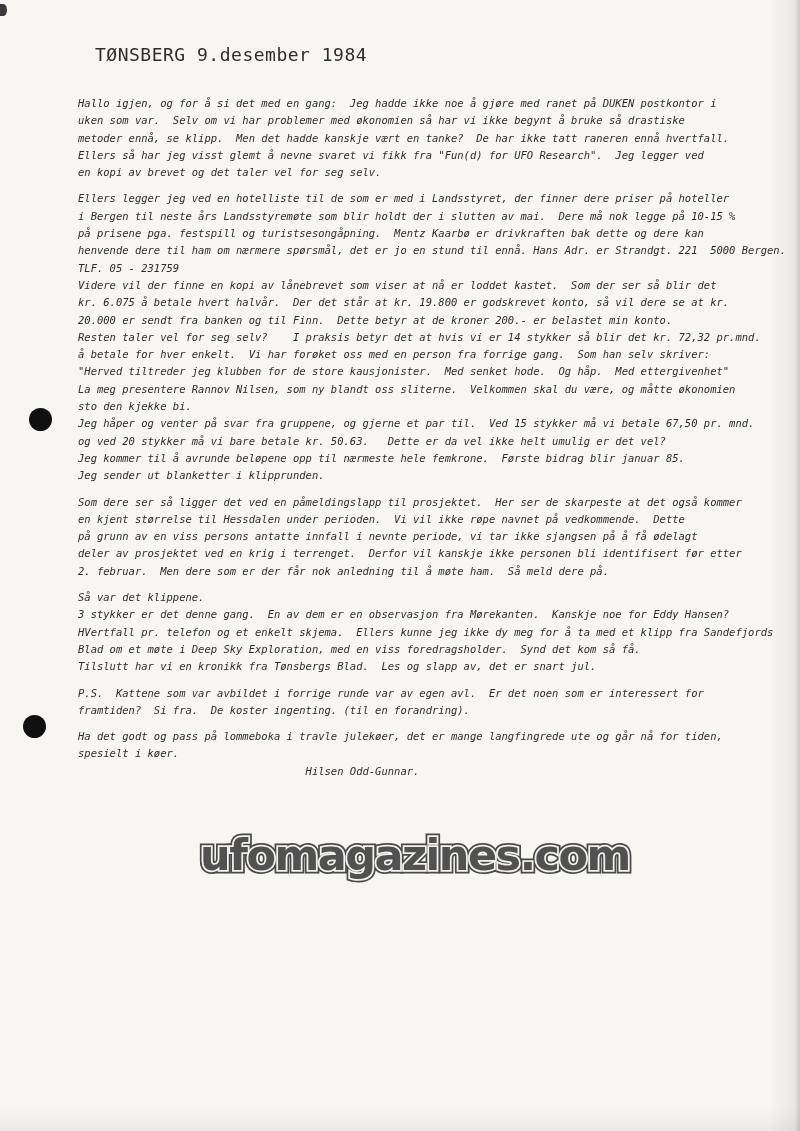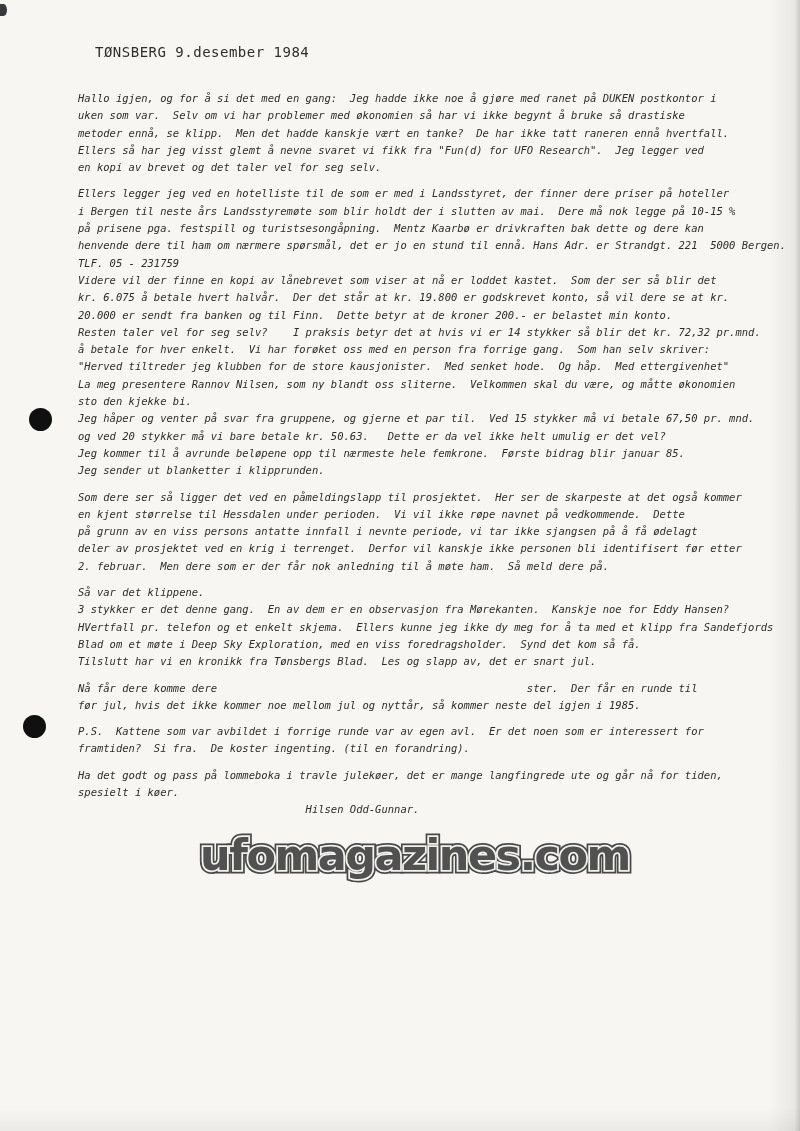--- a/index.html
+++ b/index.html
@@ -21,21 +21,21 @@
     color: #2e2d2b;
   }
   .letter-content {
     position: absolute;
     left: 78px;
     top: 44px;
     width: 720px;
   }
   .dateline {
     margin: 0 0 30px 17px;
-    font-size: 14px;
+    font-size: 18px;
     letter-spacing: 0.5px;
     white-space: pre;
   }
   .para {
     margin: 0 0 9px 0;
     font-size: 10.5px;
     line-height: 17.3px;
     white-space: pre-wrap;
     font-variant-ligatures: none;
     font-style: italic;
@@ -116,22 +116,20 @@
         <p class="para">Som dere ser så ligger det ved en påmeldingslapp til prosjektet.  Her ser de skarpeste at det også kommer
 en kjent størrelse til Hessdalen under perioden.  Vi vil ikke røpe navnet på vedkommende.  Dette
 på grunn av en viss persons antatte innfall i nevnte periode, vi tar ikke sjangsen på å få ødelagt
 deler av prosjektet ved en krig i terrenget.  Derfor vil kanskje ikke personen bli identifisert før etter
 2. februar.  Men dere som er der får nok anledning til å møte ham.  Så meld dere på.</p>
         <p class="para">Så var det klippene.
 3 stykker er det denne gang.  En av dem er en observasjon fra Mørekanten.  Kanskje noe for Eddy Hansen?
 HVertfall pr. telefon og et enkelt skjema.  Ellers kunne jeg ikke dy meg for å ta med et klipp fra Sandefjords
 Blad om et møte i Deep Sky Exploration, med en viss foredragsholder.  Synd det kom så få.
 Tilslutt har vi en kronikk fra Tønsbergs Blad.  Les og slapp av, det er snart jul.</p>
-        <p class="para">Nå får dere komme dere                                                 ster.  Der får en runde til
-før jul, hvis det ikke kommer noe mellom jul og nyttår, så kommer neste del igjen i 1985.</p>
         <p class="para">P.S.  Kattene som var avbildet i forrige runde var av egen avl.  Er det noen som er interessert for
 framtiden?  Si fra.  De koster ingenting. (til en forandring).</p>
         <p class="para">Ha det godt og pass på lommeboka i travle julekøer, det er mange langfingrede ute og går nå for tiden,
 spesielt i køer.
                                     Hilsen Odd-Gunnar.</p>
       </div>
   </div>
 
   <div class="hole-punch hp-1"></div>
   <div class="hole-punch hp-2"></div>

